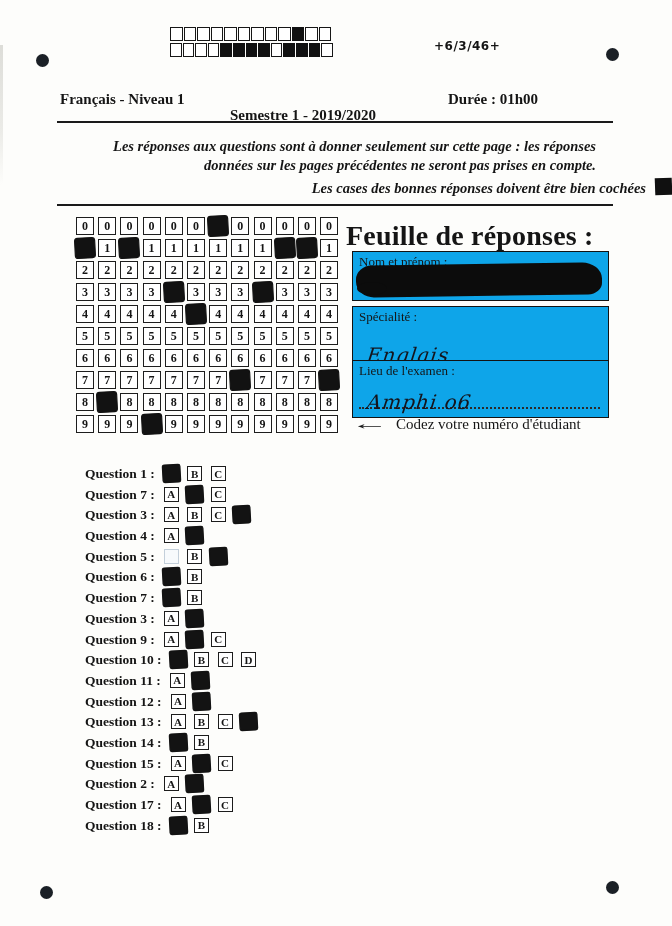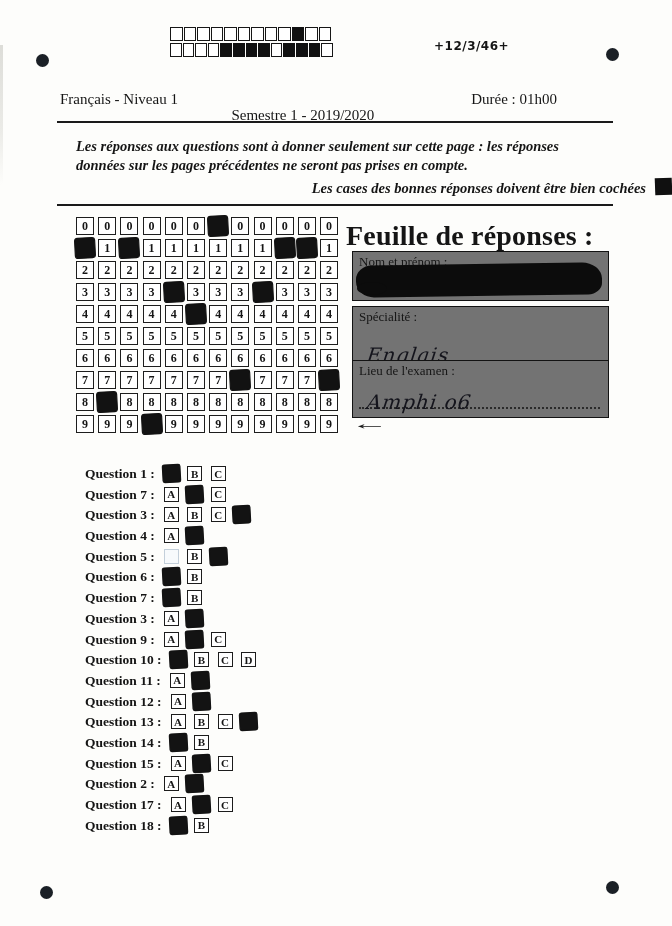--- a/index.html
+++ b/index.html
@@ -14,45 +14,45 @@
   
   .barcode{position:absolute;left:170px;top:27px;}
   .bc-row{display:flex;gap:1px;margin-bottom:2px;}
   .bc-cell{width:10.5px;height:12px;border:1.3px solid #161616;background:#fff;}
   .bc-row.r2 .bc-cell{width:9.6px;}
   .bc-cell.filled{background:#111;border-color:#111;}
   .plus-code{position:absolute;left:434px;top:39px;font-family:"DejaVu Sans","Liberation Sans",sans-serif;
              font-weight:bold;font-size:12px;letter-spacing:.5px;}
 
   
-  .hdr{position:absolute;top:91px;left:0;width:600px;height:18px;font-weight:normal;font-size:15px;}
+  .hdr{position:absolute;top:91px;left:0;width:600px;height:18px;font-weight:bold;font-size:15px;}
   .hdr .l{position:absolute;left:60px;}
   .hdr .c{position:absolute;left:50%;transform:translateX(-48%);margin-top:16px;}
-  .hdr .r{position:absolute;right:43px;}
+  .hdr .r{position:absolute;right:62px;}
   .rule{position:absolute;left:57px;width:556px;height:2px;background:#1a1a1a;}
   .rule.one{top:121px;} .rule.two{top:204px;}
 
   
-  .instr{position:absolute;top:137px;left:76px;width:520px;text-align:left;
+  .instr{position:absolute;top:137px;left:76px;width:520px;text-align:right;
          font-style:italic;font-weight:bold;font-size:14.5px;line-height:1.32;}
   .instr2{position:absolute;top:180px;left:0;width:672px;display:flex;justify-content:flex-end;
           align-items:center;font-style:italic;font-weight:bold;font-size:14.5px;}
   .sample-sq{width:17px;height:17px;background:#101010;margin-left:9px;transform:translateY(-2px) rotate(-2deg);}
 
   
   .grid{position:absolute;left:76px;top:217px;}
   .grid-row{display:flex;gap:4.2px;margin-bottom:4px;}
   .gcell{box-sizing:border-box;width:18px;height:18px;border:1.8px solid #1d1d1d;background:#fff;
          display:flex;align-items:center;justify-content:center;font-weight:bold;font-size:12px;}
   .gcell.filled{background:#121212;border-color:#121212;color:transparent;border-radius:3px;
                 transform:scale(1.18) rotate(-3deg);}
 
   
   .panel-title{position:absolute;left:346px;top:220px;font-size:28px;font-weight:bold;letter-spacing:.2px;}
-  .fbox{position:absolute;left:352px;width:257px;border:1.6px solid #131313;background:#737373;box-sizing:border-box;}
+  .fbox{position:absolute;left:352px;width:257px;border:1.6px solid #131313;background:#0ea5e9;box-sizing:border-box;}
   .fbox .lbl{position:absolute;left:6px;top:2px;font-size:13px;}
   .fbox.b1{top:251px;height:50px;} .fbox.b2{top:306px;height:65px;} .fbox.b3{top:360px;height:58px;}
   .redact{position:absolute;left:3px;top:12px;width:246px;height:32px;background:#0c0c0c;
           border-radius:16px 20px 14px 18px / 14px 16px 12px 16px;transform:rotate(-.8deg);}
   .redact2{position:absolute;left:4px;top:30px;width:30px;height:13px;background:#0c0c0c;border-radius:50%;}
   .dotline{position:absolute;left:6px;right:8px;bottom:8px;border-bottom:2px dotted #2a2a2a;}
   .handw{position:absolute;left:14px;bottom:3px;font-family:"DejaVu Serif",serif;font-style:italic;
          font-size:20px;color:#14141c;transform:skewX(-7deg);letter-spacing:1px;white-space:nowrap;}
   .arrow-row{position:absolute;left:350px;top:415px;display:flex;align-items:center;font-size:15px;}
   .arrow-glyph{display:inline-block;transform:scaleX(2.4);margin-right:18px;margin-left:12px;font-size:16px;}
@@ -103,21 +103,21 @@
         <div class="bc-cell filled"></div>
         <div class="bc-cell filled"></div>
         <div class="bc-cell filled"></div>
         <div class="bc-cell"></div>
         <div class="bc-cell filled"></div>
         <div class="bc-cell filled"></div>
         <div class="bc-cell filled"></div>
         <div class="bc-cell"></div>
       </div>
   </div>
-  <div class="plus-code">+12/3/46+</div>
+  <div class="plus-code">+6/3/46+</div>
 
   <div class="hdr">
     <span class="l">Français - Niveau 1</span>
     <span class="c">Semestre 1 - 2019/2020</span>
     <span class="r">Durée : 01h00</span>
   </div>
   <div class="rule one"></div>
 
   <div class="instr">Les réponses aux questions sont à donner seulement sur cette page : les réponses données sur les pages précédentes ne seront pas prises en compte.</div>
   <div class="instr2">
@@ -284,20 +284,21 @@
   </div>
 
   <div class="fbox b3">
     <span class="lbl">Lieu de l'examen :</span>
     <div class="dotline"></div>
     <span class="handw">Amphi o6</span>
   </div>
 
   <div class="arrow-row">
     <span class="arrow-glyph">←</span>
+    <span>Codez votre numéro d'étudiant</span>
   </div>
 
   <div class="questions" id="questions">
       <div class="qrow">
         <span class="qlabel">Question 1 :</span>
         <div class="qbox checked">A</div>
         <div class="qbox">B</div>
         <div class="qbox">C</div>
       </div>
       <div class="qrow">

